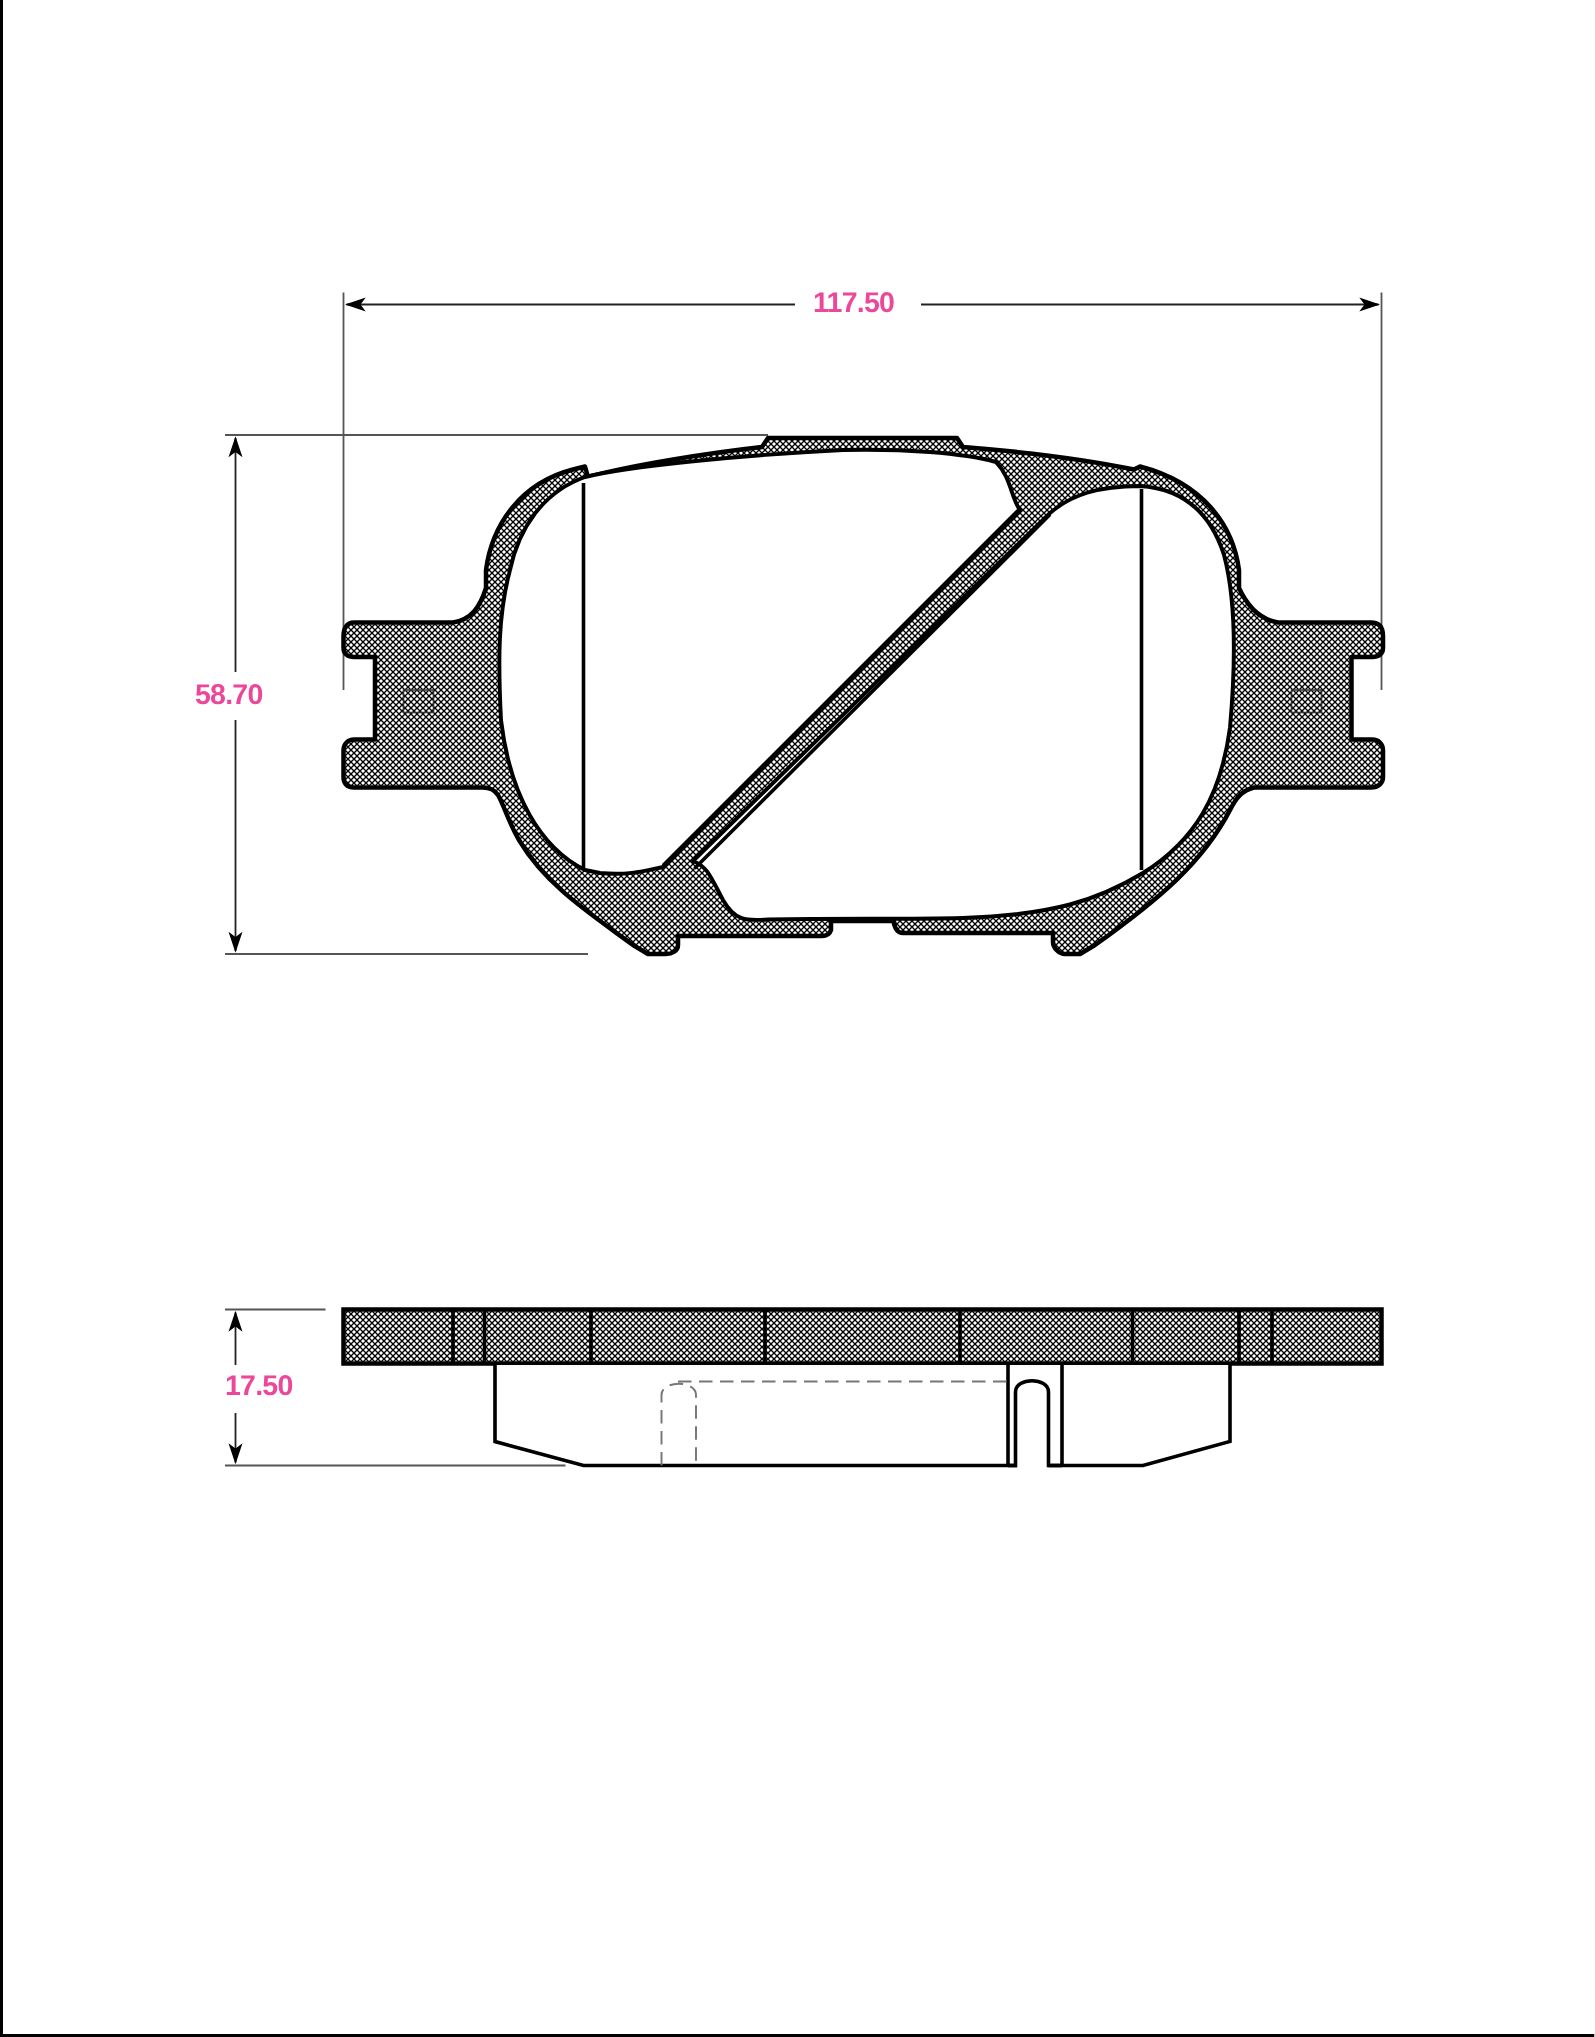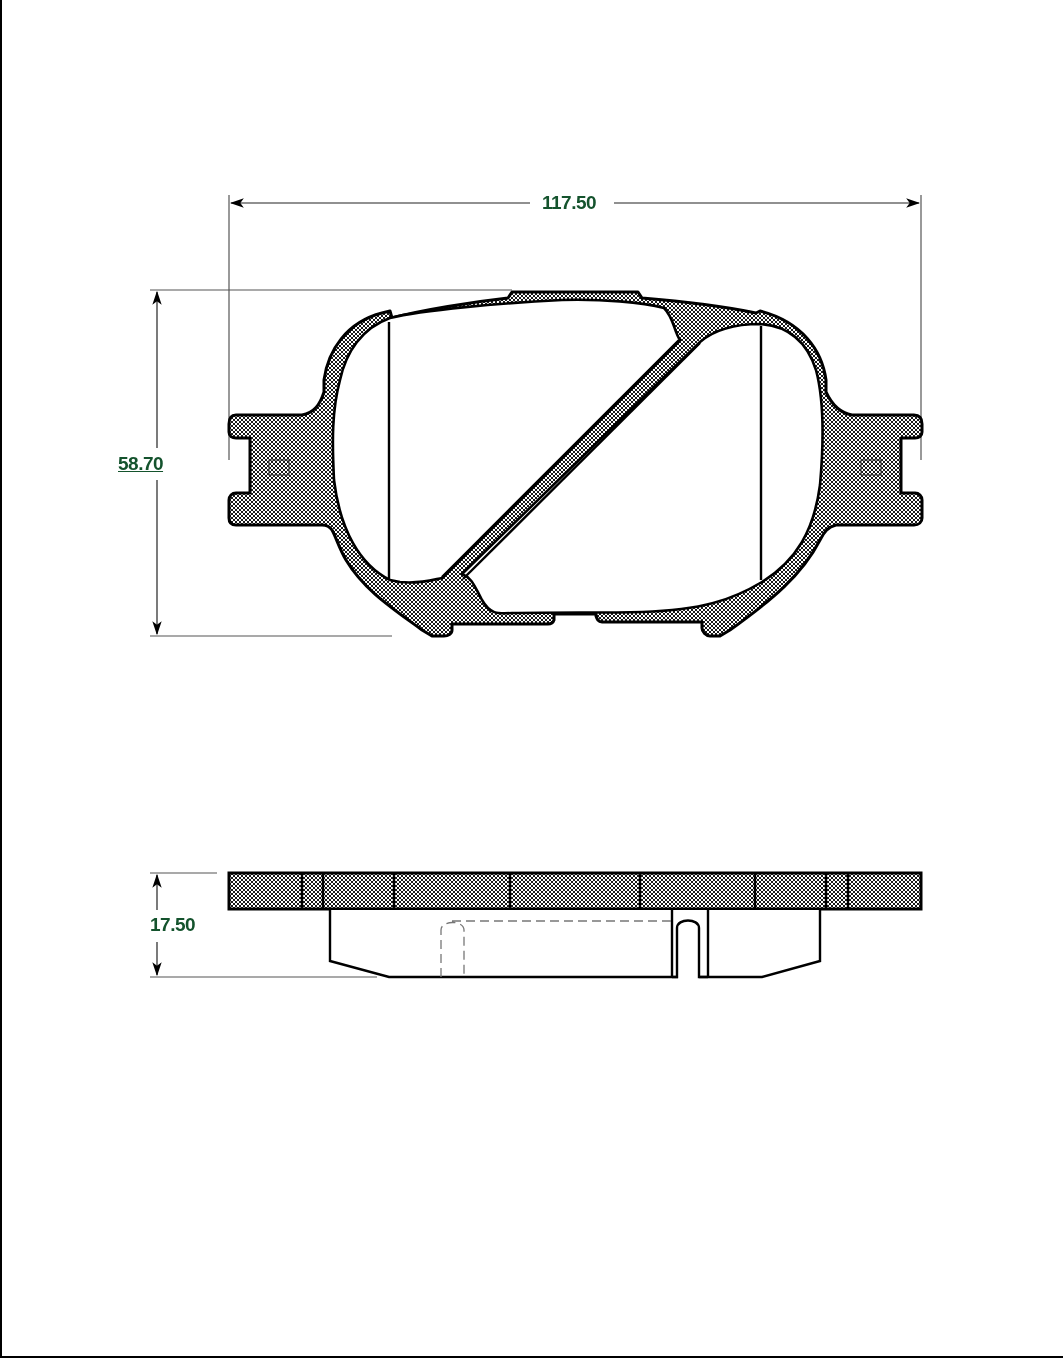--- a/index.html
+++ b/index.html
@@ -7,21 +7,21 @@
     .page {
       position: absolute; left: 0; top: 0; width: 1063px; height: 1358px;
       box-sizing: border-box; border-left: 2px solid #000; border-bottom: 2px solid #000;
     }
     svg.drawing { position: absolute; left: 0; top: 0; }
     .dim-label {
       position: absolute;
       font-family: "Liberation Sans", sans-serif;
       font-weight: bold;
       font-size: 19px;
-      color: #14532d;
+      color: #ec4899;
       background: #fff;
       line-height: 22px;
       letter-spacing: -0.5px;
       white-space: nowrap;
     }
   </style>
 </head>
 <body>
 
 <div class="page">
@@ -139,15 +139,15 @@
       <line x1="670" y1="910" x2="670" y2="977" stroke="#000" stroke-width="2.4"></line>
       <line x1="706" y1="910" x2="706" y2="977" stroke="#000" stroke-width="2.4"></line>
       <line x1="670" y1="977" x2="676" y2="977" stroke="#000" stroke-width="2.4"></line>
       <line x1="697" y1="977" x2="706" y2="977" stroke="#000" stroke-width="2.4"></line>
 
       <path fill="none" stroke="#777" stroke-width="1.3" stroke-dasharray="9,5" d="M 439,977 L 439,930 C 439,920 462,920 462,930 L 462,977 M 450,921 L 670,921"></path>
     </g>
   </svg>
 
   <div class="dim-label" style="left:540px; top:192px;">117.50</div>
-  <div class="dim-label" style="left:116px; top:453px;text-decoration:underline;">58.70</div>
+  <div class="dim-label" style="left:128px; top:453px;">58.70</div>
   <div class="dim-label" style="left:128px; top:914px;margin-left:20px;">17.50</div>
 </div>
 
 </body></html>

